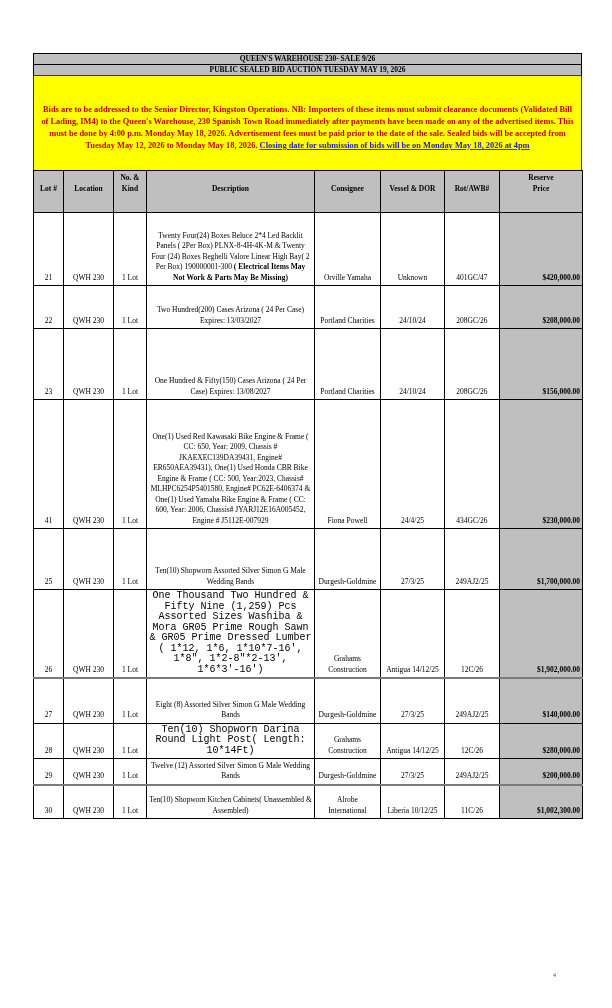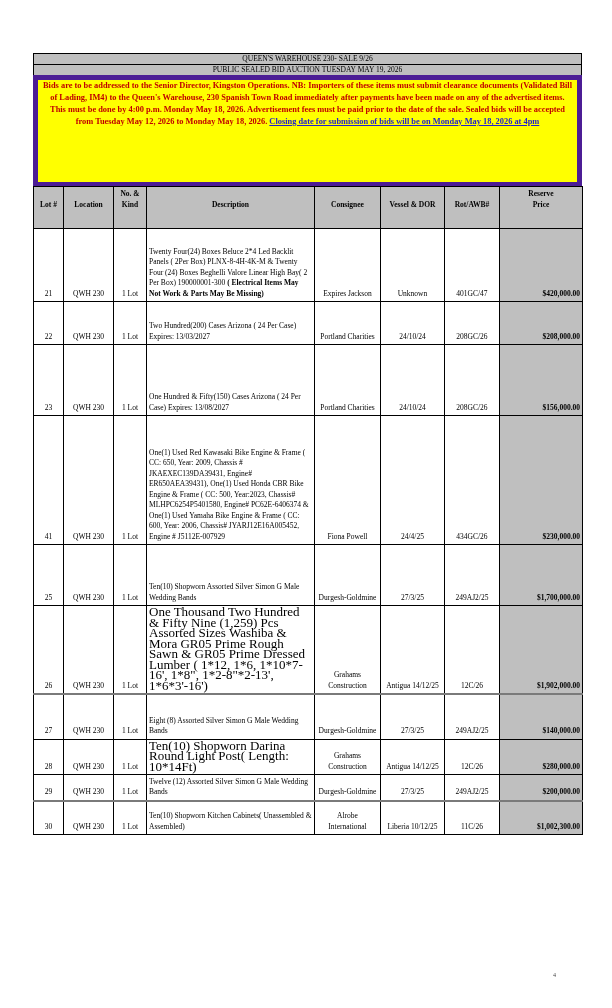--- a/index.html
+++ b/index.html
@@ -7,30 +7,30 @@
   .page {
     position:relative; width:612px; height:1008px; background:#ffffff;
     font-family:"Liberation Serif", serif; color:#000; overflow:hidden;
   }
   .doc { position:absolute; left:33px; top:53px; width:549px; }
 
   
   .bar {
     width:100%; height:12px; background:var(--bar-gray,#BFBFBF);
     border:1px solid #000; text-align:center;
-    font-weight:normal; font-size:7.5px; line-height:10px;
+    font-weight:bold; font-size:7.5px; line-height:10px;
   }
   .bar + .bar { margin-top:-1px; }
 
   
   .notice {
-    width:100%; height:112px; margin-top:-1px;
+    width:100%; height:96px; margin-top:-1px;
     background:var(--notice-yellow,#FFFF00);
-    border:5px solid #4c1d95;
-    padding:0 5px 0 5px;
+    border:1px solid #4c1d95;
+    padding:28px 5px 0 5px;
     text-align:center; font-weight:bold; font-size:8.4px; line-height:12px;
   }
   .n-main    { color:var(--text-red-dark,#C00000); }
   .n-closing { color:var(--text-blue,#2222CC); text-decoration:underline; }
   .n-viewing { color:var(--text-red-bright,#FF1133); }
 
   
   table.lots {
     width:549px; margin-top:-1px; border-collapse:collapse; table-layout:fixed;
   }
@@ -43,23 +43,23 @@
     white-space:pre-line; line-height:11px; padding-bottom:18px;
   }
   tr.thead  { height:27px; }
   tr.r21 { height:73px; } tr.r22 { height:43px; } tr.r23 { height:71px; }
   tr.r24 { height:129px; } tr.r25 { height:61px; } tr.r26 { height:73px; }
   tr.r27 { height:45px; } tr.r28 { height:25px; } tr.r29 { height:26px; }
   tr.r30 { height:34px; }
   tr.pb td { border-bottom:2px solid #7a7a7a; }
 
   td.c-lot, td.c-loc, td.c-kind, td.c-cons { text-align:center; }
-  td.c-desc { text-align:left; padding-left:3px; padding-right:3px; }
+  td.c-desc { text-align:center; padding-left:3px; padding-right:3px; }
   td.c-desc b { font-weight:bold; }
-  td.c-desc.sans { font-family:Liberation Serif, serif; font-size:13px; }
+  td.c-desc.sans { font-family:Liberation Mono, monospace; font-size:10px; }
   td.c-ves, td.c-rot {
     text-align:center; font-weight:normal; white-space:nowrap;
   }
   td.c-price {
     text-align:right; font-weight:bold; white-space:nowrap;
     background:var(--reserve-gray,#BFBFBF); padding-right:3px;
   }
 
   .pagenum {
     position:absolute; left:553px; top:972px;
@@ -102,21 +102,21 @@
           <th>Rot/AWB#</th>
           <th>Reserve
 Price</th>
         </tr>
 
         <tr class="r21">
           <td class="c-lot">21</td>
           <td class="c-loc">QWH 230</td>
           <td class="c-kind">1 Lot</td>
           <td class="c-desc"><span>Twenty Four(24) Boxes Beluce 2*4 Led Backlit Panels ( 2Per Box) PLNX-8-4H-4K-M &amp; Twenty Four (24) Boxes Beghelli Valore Linear High Bay( 2 Per Box) 190000001-300 </span><b>( Electrical Items May Not Work &amp; Parts May Be Missing)</b></td>
-          <td class="c-cons">Expires Jackson</td>
+          <td class="c-cons">Orville Yamaha</td>
           <td class="c-ves">Unknown</td>
           <td class="c-rot">401GC/47</td>
           <td class="c-price">$420,000.00</td>
         </tr>
 
         <tr class="r22">
           <td class="c-lot">22</td>
           <td class="c-loc">QWH 230</td>
           <td class="c-kind">1 Lot</td>
           <td class="c-desc"><span>Two Hundred(200) Cases Arizona ( 24 Per Case) Expires: 13/03/2027</span></td>

